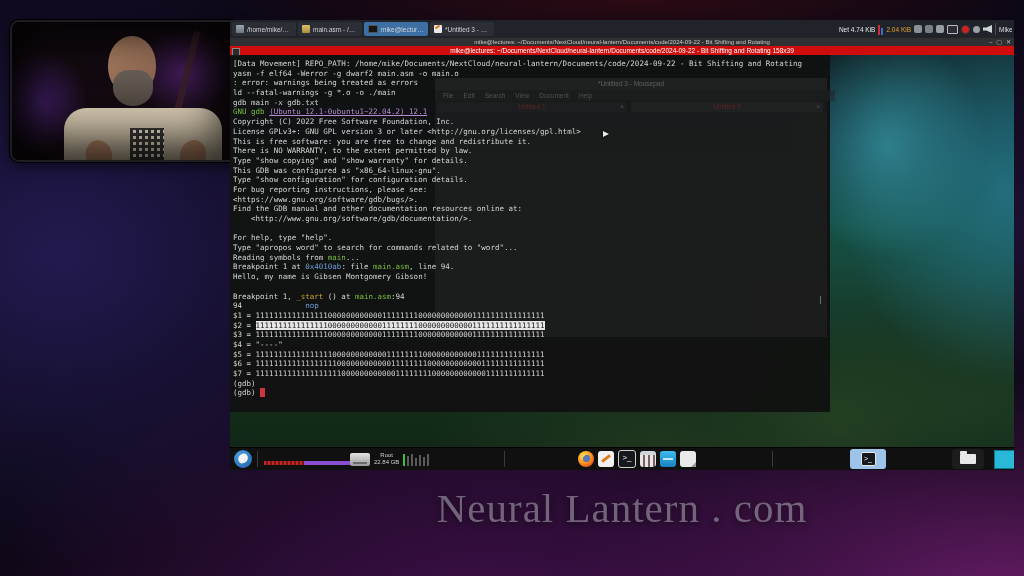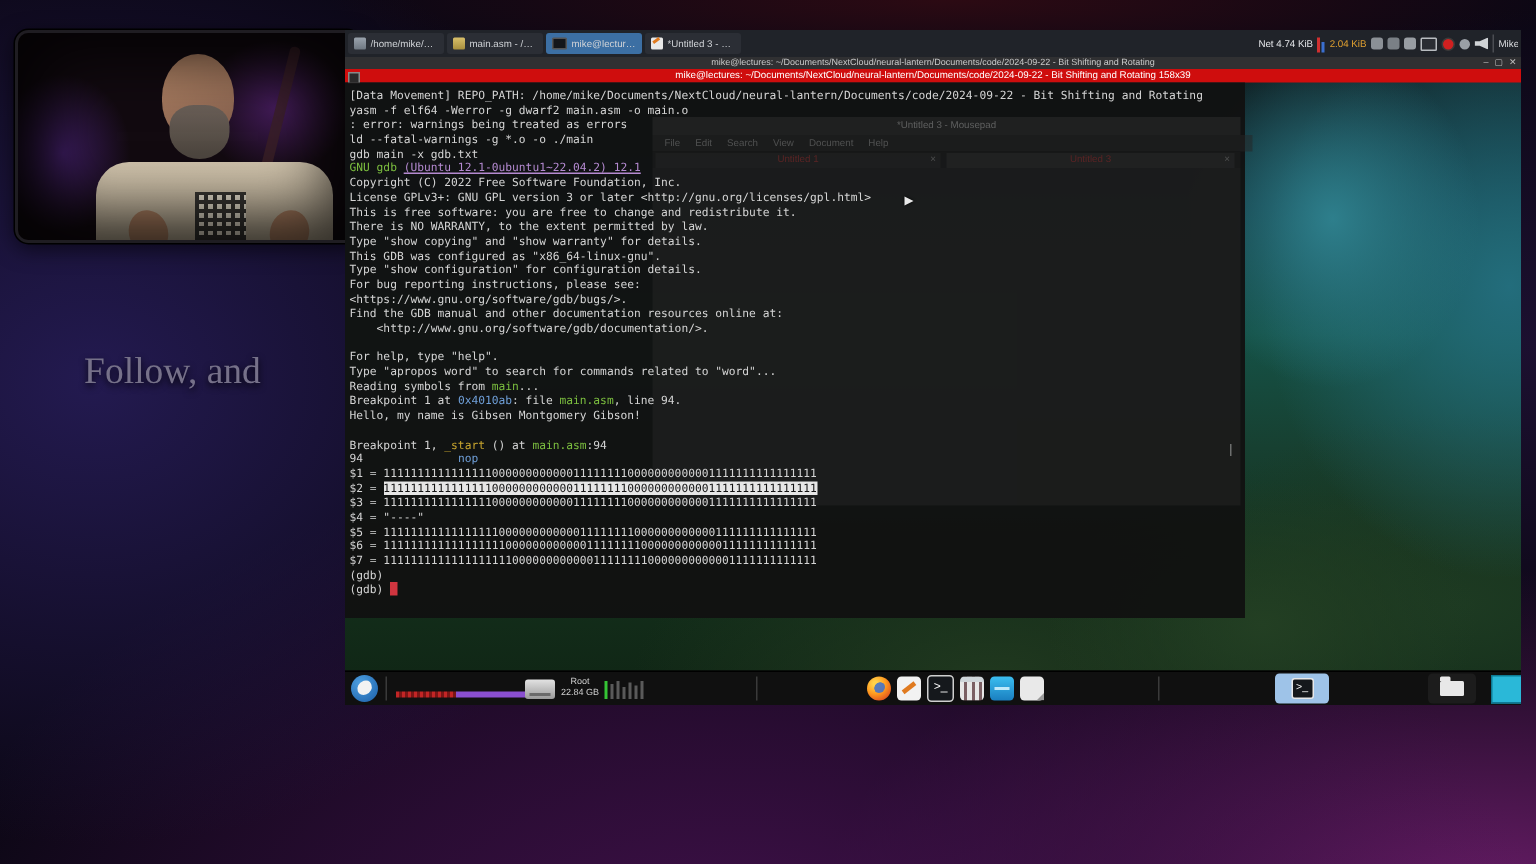--- a/index.html
+++ b/index.html
@@ -175,23 +175,23 @@
     <div class="shirt"></div>
     <div class="qr"></div>
     <div class="head"></div>
     <div class="beard"></div>
     <div class="hand1"></div>
     <div class="hand2"></div>
     <div class="vig"></div>
   </div>
 
   <div class="cta">
-    <div>Follow, and</div>
   </div>
 
+  <div class="watermark">Neural Lantern . com</div>
 
   <div class="desktop">
 
     <div class="top-panel">
       <div class="wbtn">
         <span class="wicon folder"></span>
         <span class="wlabel">/home/mike/Docume...</span>
       </div>
       <div class="wbtn">
         <span class="wicon file"></span>

